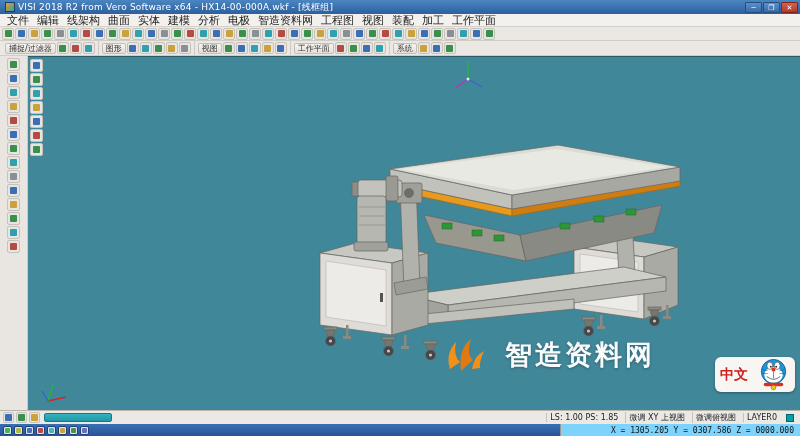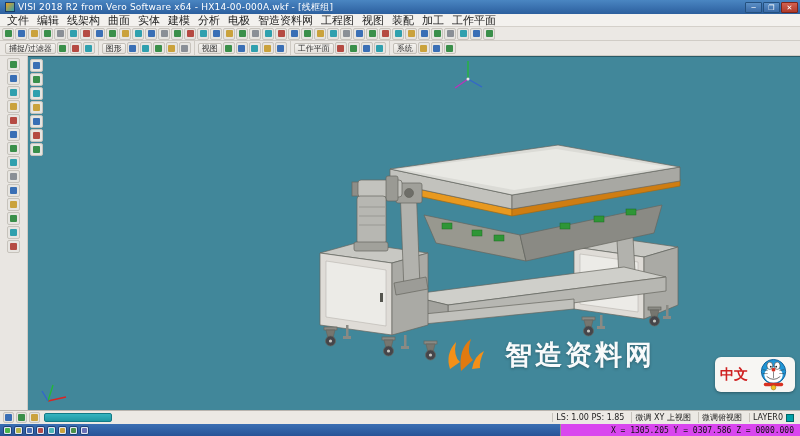--- a/index.html
+++ b/index.html
@@ -47,29 +47,29 @@
   .lang-card{position:absolute;right:5px;top:300px;width:80px;height:35px;background:#f7f6f3;
              border-radius:6px;box-shadow:0 1px 3px rgba(0,0,0,.35);display:flex;align-items:center;
              justify-content:space-between;padding:1px 5px;z-index:3;}
   .lang-label{color:#cf2020;font-weight:bold;font-size:14px;}
   
   .status1{height:14px;background:#ece9e4;border-top:1px solid #b8b4ae;display:flex;align-items:center;
            gap:4px;padding:0 3px;font-size:8px;color:#222;}
   .status1 .tb-icon{width:11px;height:11px;}
   .teal-chip{width:68px;height:9px;background:linear-gradient(#35b4c0,#1f98a4);border:1px solid #127a86;border-radius:2px;}
   .sfield{white-space:nowrap;padding:0 3px;border-left:1px solid #c6c2bb;}
-  .layer-chip{display:flex;align-items:center;gap:3px;padding:0 3px;border-left:1px solid #c6c2bb;}
+  .layer-chip{display:flex;align-items:center;gap:9px;padding:0 3px;border-left:1px solid #c6c2bb;}
   .layer-swatch{width:8px;height:8px;background:#00a0a8;border:1px solid #066;}
   .spacer{flex:1;}
   .status2{height:12px;display:flex;}
   .status2-left{flex:1;background:linear-gradient(#3a6fb4,#275397);display:flex;align-items:center;
                 gap:2px;padding:0 3px;}
   .status2-left .tb-icon{width:9px;height:9px;background:#dfe6f2;border-color:#1d3f77;}
   .status2-left .tb-icon i{width:5px;height:5px;}
-  .coords-box{width:240px;background:#d946ef;border-left:1px solid #9a968f;display:flex;align-items:center;
+  .coords-box{width:240px;background:#7dd3fc;border-left:1px solid #9a968f;display:flex;align-items:center;
               justify-content:flex-end;padding:0 6px;font-family:"DejaVu Sans Mono","Liberation Mono",monospace;
               font-size:8px;color:#111;white-space:nowrap;text-align:right;}
 </style>
 </head>
 <body>
 
 <div class="app">
 
   <div class="titlebar">
     <span class="app-icon"></span>

